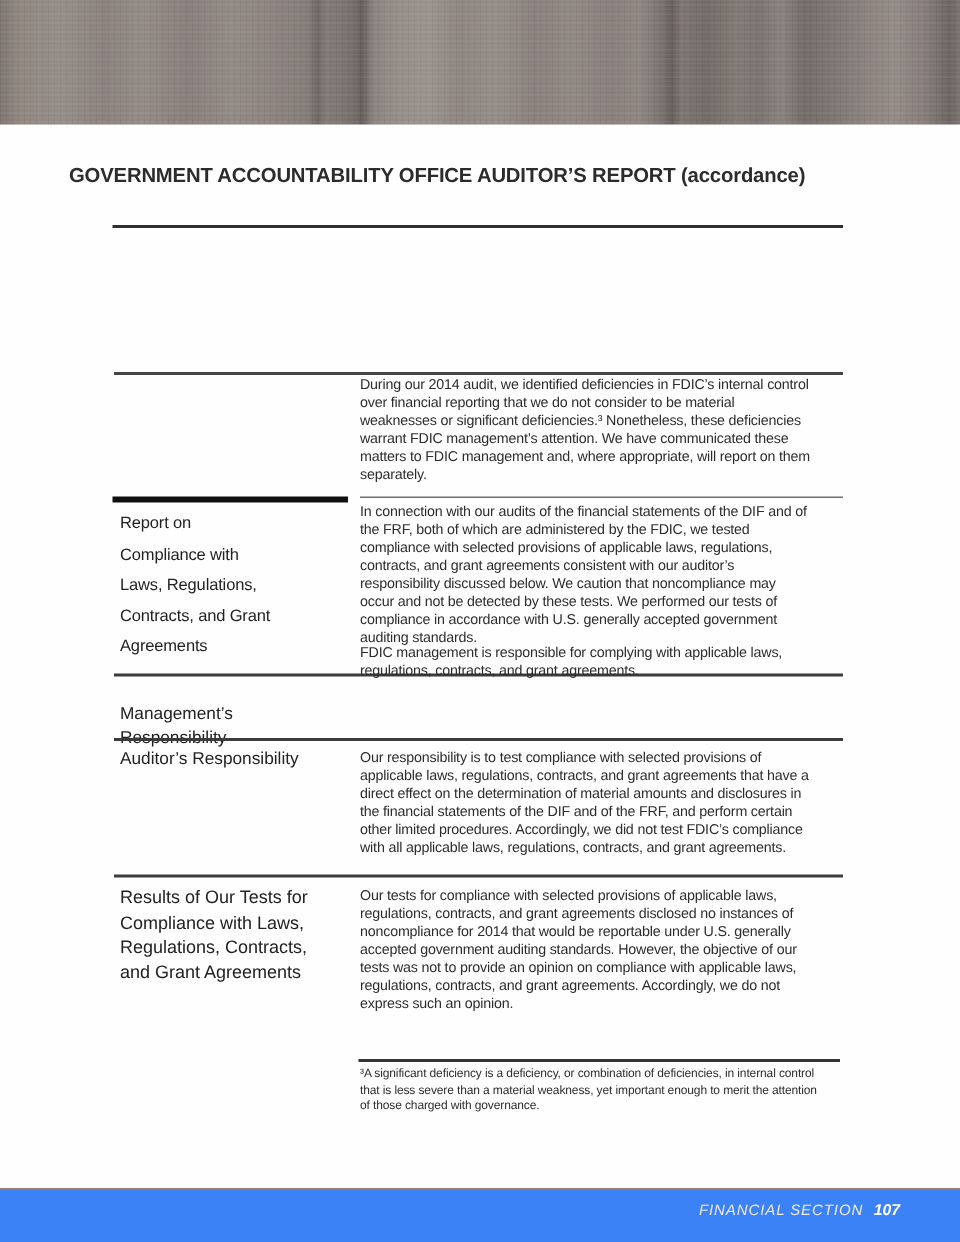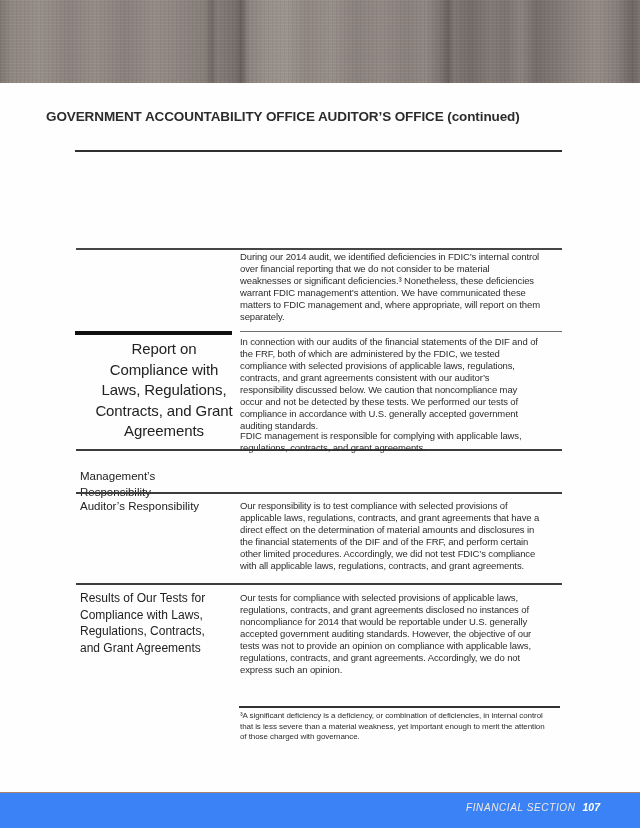--- a/index.html
+++ b/index.html
@@ -44,21 +44,21 @@
   .rule-s0       { left:240px; top:331px; width:322px; height:1px;   background:#6e6e6e; }
   .rule-s1       { left:76px;  top:449px; width:486px; height:2px;   background:#3c3c3c; }
   .rule-s2       { left:76px;  top:492px; width:486px; height:2px;   background:#3c3c3c; }
   .rule-s3       { left:76px;  top:583px; width:486px; height:2px;   background:#3c3c3c; }
   .rule-footnote { left:239px; top:706px; width:321px; height:1.5px; background:#333333; }
 
   .lh {
     position:absolute; left:80px; width:168px;
     color:#222; white-space:pre-line;
   }
-  .lh-large { top:339px; font-size:15px;   line-height:20.5px; letter-spacing:-0.1px;text-align:center; }
+  .lh-large { top:339px; font-size:11px;   line-height:20.5px; letter-spacing:-0.1px; }
   .lh-s1    { top:454px; font-size:11.5px; line-height:16px;margin-top:14px; }
   .lh-s2    { top:498px; font-size:11.5px; line-height:16px; }
   .lh-s3    { top:590px; font-size:12px;   line-height:16.5px; }
 
   .body-par {
     position:absolute; left:240px; width:332px;
     font-size:9.5px; line-height:12px; letter-spacing:-0.12px;
     color:#2d2d2d; white-space:pre-line;
   }
   .par-intro { top:251px; }
@@ -91,21 +91,21 @@
     font-weight:bold; font-size:10.5px; color:#ffffff;font-style:italic;
   }
 </style>
 </head>
 <body>
 
 <div class="page">
 
   <div class="texture-band"></div>
 
-  <h1 class="title">GOVERNMENT ACCOUNTABILITY OFFICE AUDITOR’S OFFICE (continued)</h1>
+  <h1 class="title">GOVERNMENT ACCOUNTABILITY OFFICE AUDITOR’S REPORT (accordance)</h1>
 
   <div class="rule rule-title"></div>
   <div class="rule rule-intro"></div>
 
   <div class="body-par par-intro">During our 2014 audit, we identified deficiencies in FDIC’s internal control
 over financial reporting that we do not consider to be material
 weaknesses or significant deficiencies.³ Nonetheless, these deficiencies
 warrant FDIC management’s attention. We have communicated these
 matters to FDIC management and, where appropriate, will report on them
 separately.</div>

